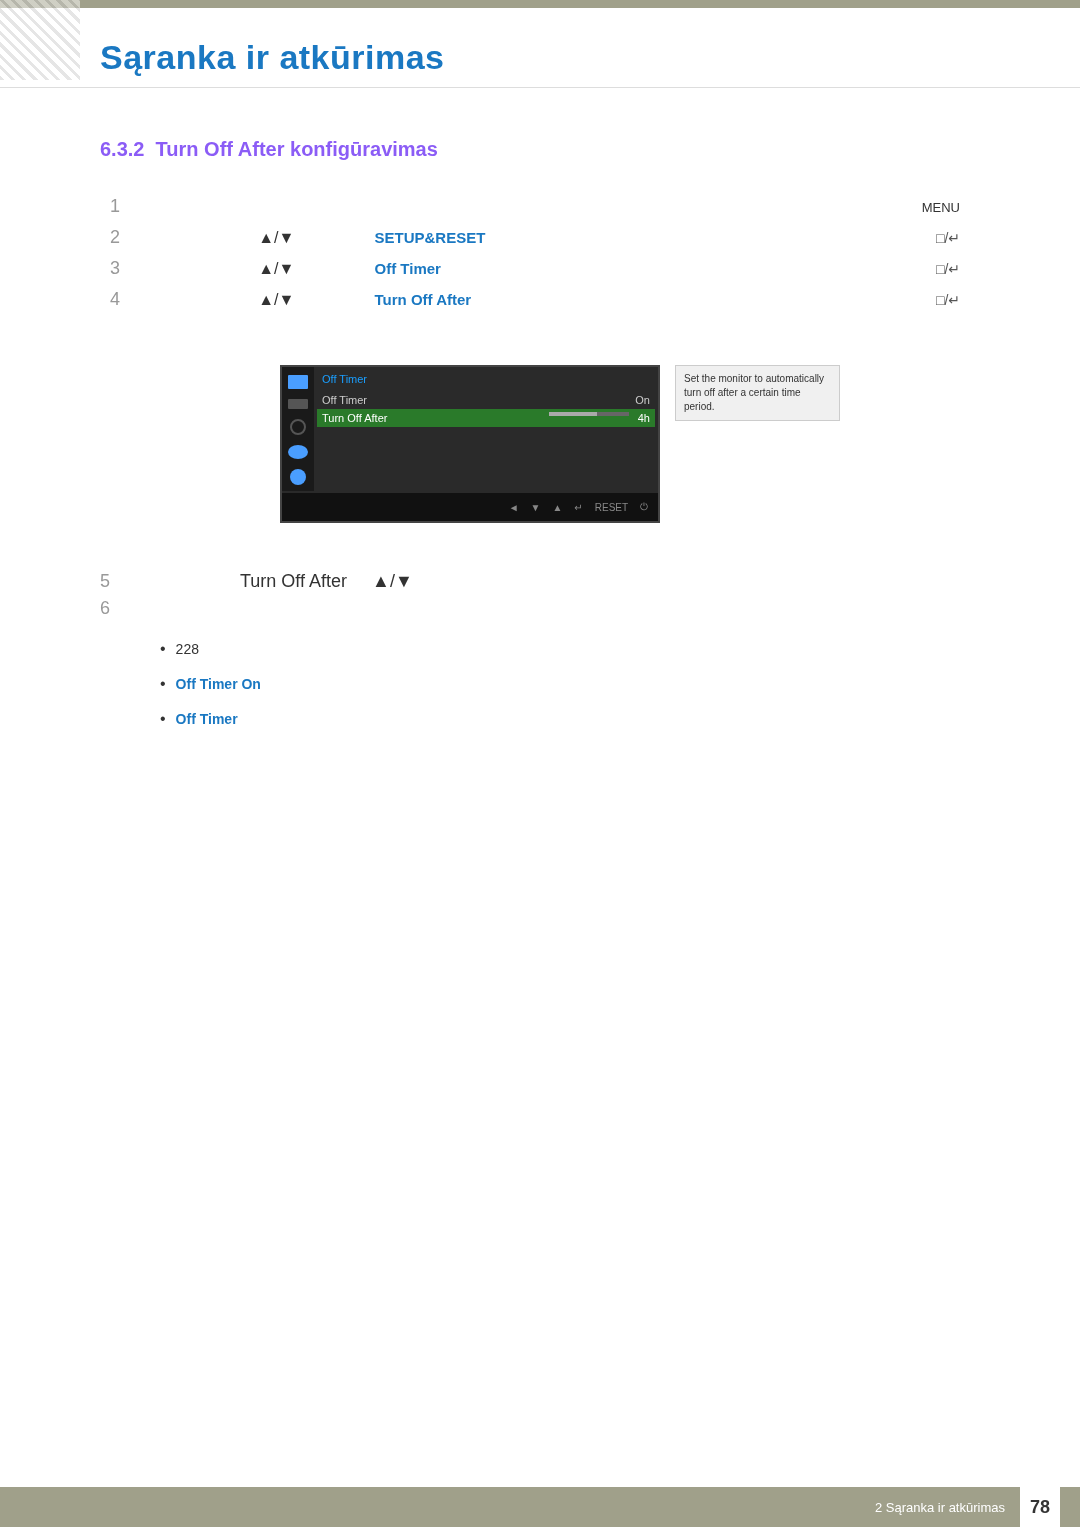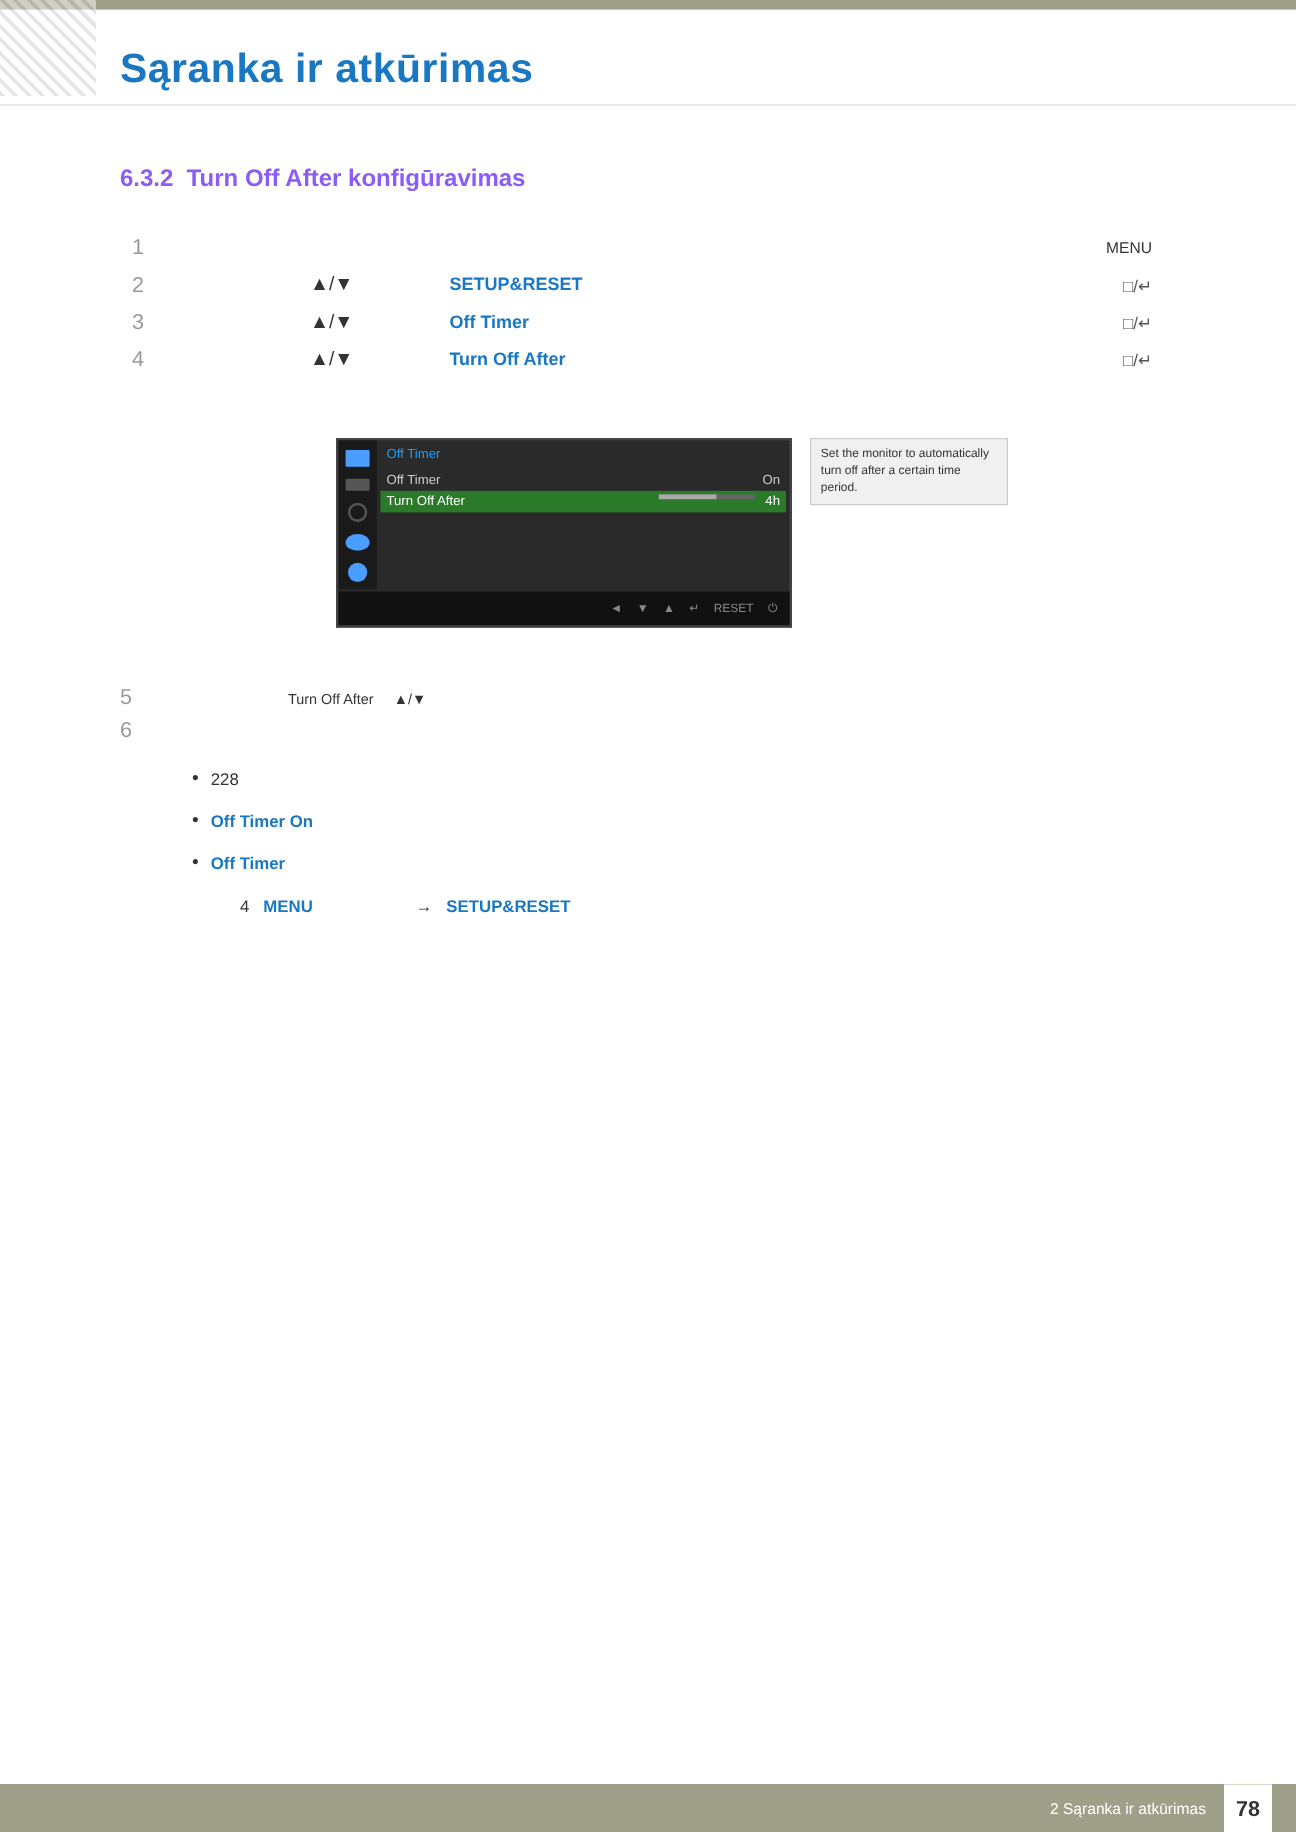--- a/index.html
+++ b/index.html
@@ -396,21 +396,21 @@
       <div class="monitor-hint">
         <span>Set the monitor to automatically turn off after a certain time period.</span>
       </div>
     </div>
   </div>
 
   
   <div style="margin: 18px 0 6px 0; display:flex; align-items:baseline; gap:10px;">
     <span class="step-num" style="font-size:18px; color:#999; min-width:40px;">5</span>
     <span style="width:80px; text-align:center;"></span>
-    <span style="font-size:12px; color:#333;">
+    <span style="font-size:18px; color:#333;">
       <span>Turn Off After</span>&nbsp;&nbsp;&nbsp;&nbsp;
       <span>▲/▼</span>
     </span>
   </div>
 
   
   <div style="margin: 6px 0 20px 0; display:flex; align-items:baseline; gap:10px;">
     <span class="step-num" style="font-size:18px; color:#999; min-width:40px;">6</span>
     <span style="font-size:15px; color:#333;"></span>
   </div>
@@ -437,28 +437,20 @@
 
     <div class="note-item">
       <span class="bullet">•</span>
       <span class="note-text">
         <span></span>
         <span class="note-highlight">Off Timer</span>
       </span>
     </div>
 
     <div class="note-indented">
-      <div>
-        <span>4</span>&nbsp;&nbsp;
-        <span class="note-highlight">MENU</span>
-        &nbsp;&nbsp;&nbsp;&nbsp;&nbsp;&nbsp;&nbsp;&nbsp;&nbsp;&nbsp;&nbsp;&nbsp;&nbsp;&nbsp;&nbsp;&nbsp;&nbsp;&nbsp;&nbsp;&nbsp;
-        <span>→</span>
-        &nbsp;
-        <span class="note-highlight">SETUP&amp;RESET</span>
-      </div>
     </div>
 
   </div>
 
 </div>
 
 <div class="footer">
   <span class="footer-text">2 Sąranka ir atkūrimas</span>
   <div class="footer-page">78</div>
 </div>

